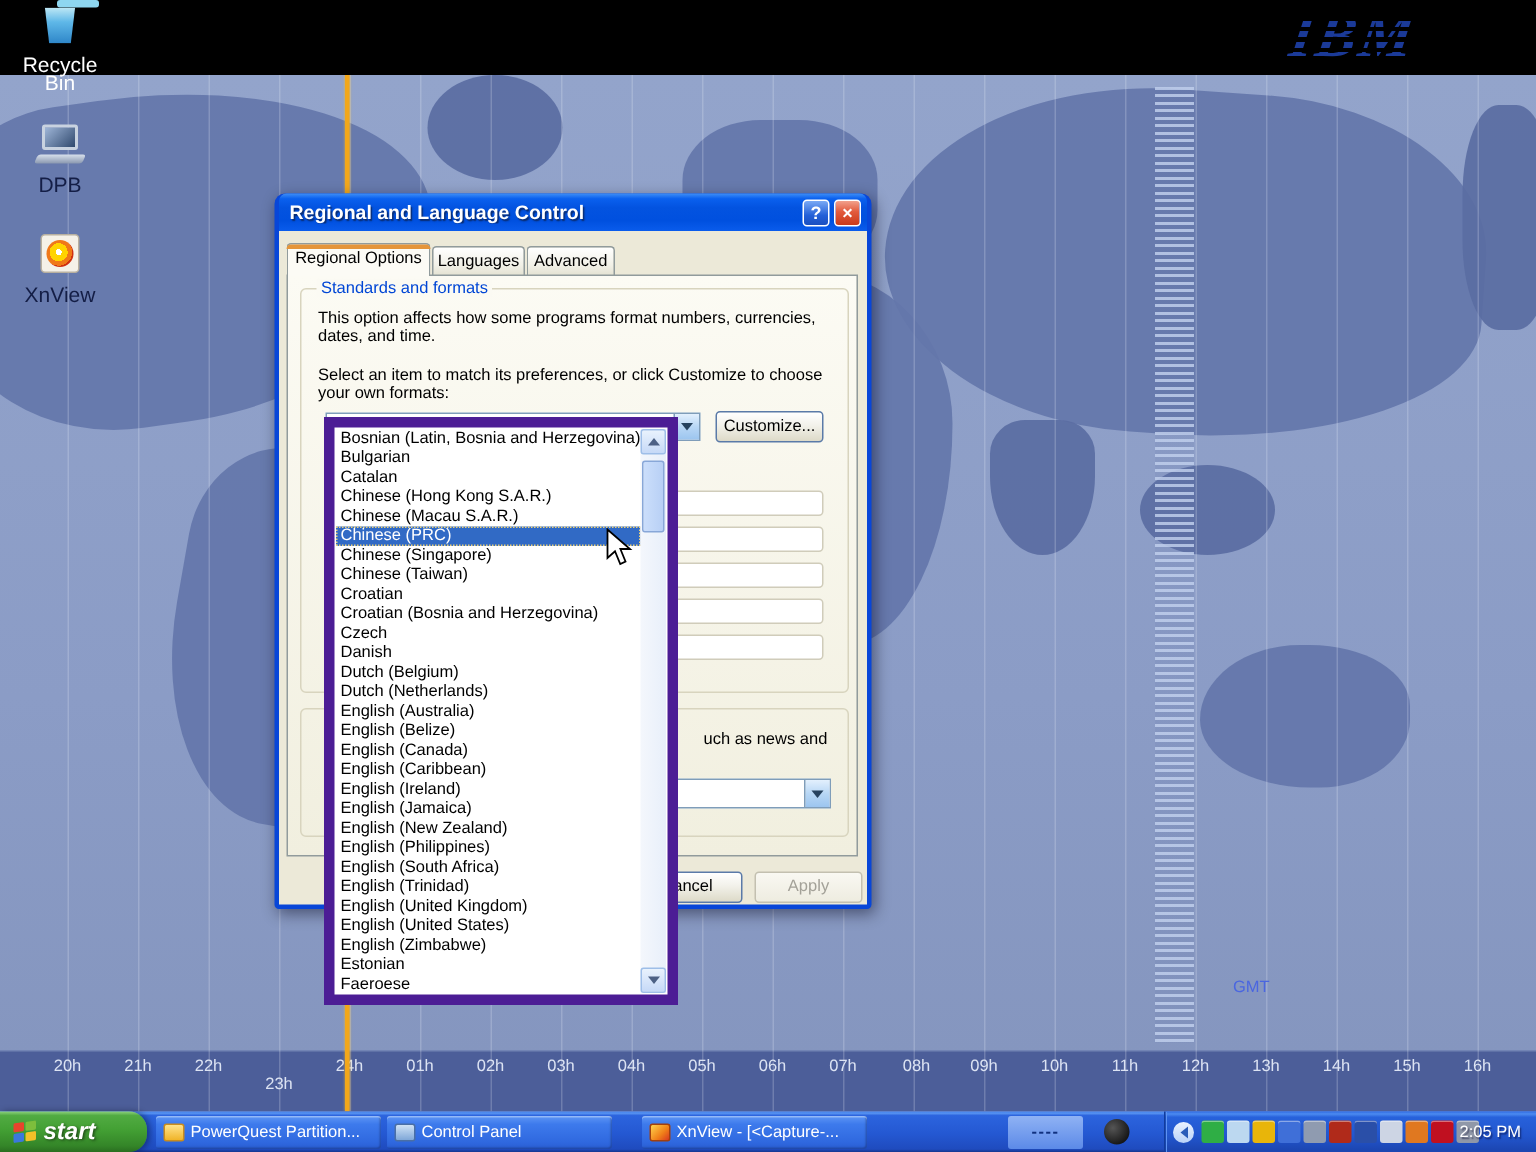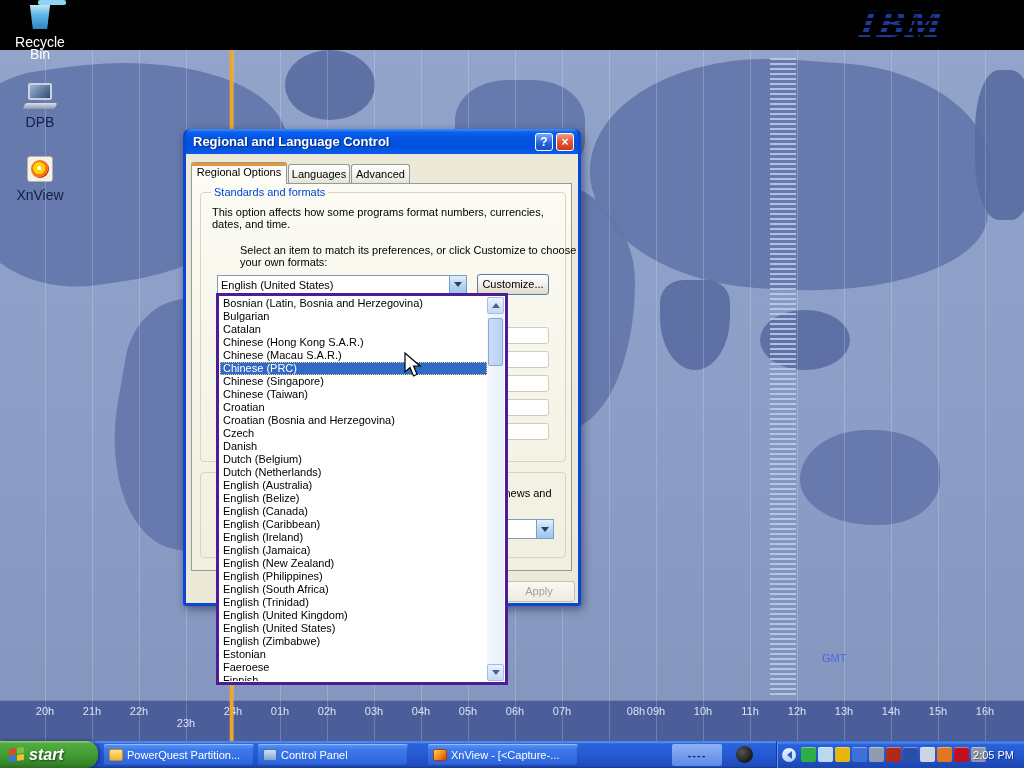--- a/index.html
+++ b/index.html
@@ -63,21 +63,21 @@
   .main-combo { left:25px; top:91px; width:250px; height:19px; }
   .loc-combo { left:140px; top:335px; width:222px; height:20px; }
   .btn { position:absolute; height:21px; background:linear-gradient(180deg,#FFFFFF,#F2F1EA 45%,#DDDAC8); border:1px solid #5A7AA8; border-radius:3px; font-size:11px; color:#000; text-align:center; line-height:19px; }
   .btn.disabled { border-color:#C3C0B0; color:#A3A198; background:linear-gradient(180deg,#F9F8F2,#EEECE0); }
   .customize-btn { left:285px; top:90px; width:72px; }
   .cancel-btn { left:235px; top:427px; width:74px; }
   .apply-btn { left:317px; top:427px; width:72px; }
   .samplebox { position:absolute; left:59px; width:298px; height:17px; background:#fff; border:1px solid #D0CCBA; border-radius:3px; }
 
   
-  .list { position:absolute; left:216px; top:293px; width:292px; height:392px; background:#fff; border:3px solid #4c1d95; z-index:30; }
+  .list { position:absolute; left:216px; top:278px; width:236px; height:392px; background:#fff; border:7px solid #4c1d95; z-index:30; }
   .list-items { position:absolute; left:1px; top:1px; right:18px; bottom:1px; overflow:hidden; }
   .li { height:13px; line-height:13px; font-size:11px; padding-left:3px; white-space:nowrap; color:#000; }
   .li.sel { background:#316AC5; color:#fff; outline:1px dotted #EDD27A; outline-offset:-1px; }
   .scrollbar { position:absolute; top:1px; right:1px; width:17px; bottom:1px; background:linear-gradient(90deg,#F4F7FC,#E8EFFA); }
   .sb-btn { position:absolute; left:0; width:17px; height:17px; background:linear-gradient(180deg,#E9F2FD,#C6D9F7); border:1px solid #9EBEE8; border-radius:2px; display:flex; align-items:center; justify-content:center; }
   .sb-btn.up { top:0; }
   .sb-btn.down { bottom:0; }
   .tri-up-s { width:0; height:0; border-left:4px solid transparent; border-right:4px solid transparent; border-bottom:5px solid #4D6185; }
   .tri-dn-s { width:0; height:0; border-left:4px solid transparent; border-right:4px solid transparent; border-top:5px solid #4D6185; }
   .sb-thumb { position:absolute; left:1px; right:1px; top:21px; height:48px; background:linear-gradient(90deg,#CBDEFB,#B8D0F5); border:1px solid #88A7D8; border-radius:2px; }
@@ -145,21 +145,21 @@
         <div class="hourlab" style="left: 360px;">03h</div>
         <div class="tzline" style="left: 421px;"></div>
         <div class="hourlab" style="left: 407px;">04h</div>
         <div class="tzline" style="left: 468px;"></div>
         <div class="hourlab" style="left: 454px;">05h</div>
         <div class="tzline" style="left: 515px;"></div>
         <div class="hourlab" style="left: 501px;">06h</div>
         <div class="tzline" style="left: 562px;"></div>
         <div class="hourlab" style="left: 548px;">07h</div>
         <div class="tzline" style="left: 609px;"></div>
-        <div class="hourlab" style="left: 622px;">08h</div>
+        <div class="hourlab" style="left: 597px;">08h</div>
         <div class="tzline" style="left: 656px;"></div>
         <div class="hourlab" style="left: 642px;">09h</div>
         <div class="tzline" style="left: 703px;"></div>
         <div class="hourlab" style="left: 689px;">10h</div>
         <div class="tzline" style="left: 750px;"></div>
         <div class="hourlab" style="left: 736px;">11h</div>
         <div class="tzline" style="left: 797px;"></div>
         <div class="hourlab" style="left: 783px;">12h</div>
         <div class="tzline" style="left: 844px;"></div>
         <div class="hourlab" style="left: 830px;">13h</div>
@@ -202,21 +202,21 @@
     <div class="dlg-body">
       <div class="tab t1 active">Regional Options</div>
       <div class="tab t2">Languages</div>
       <div class="tab t3">Advanced</div>
 
       <div class="page">
         <div class="groupbox gb1">
           <span class="gb-caption">Standards and formats</span>
         </div>
         <div class="gtext" style="left:20px; top:22px; width:342px;">This option affects how some programs format numbers, currencies, dates, and time.</div>
-        <div class="gtext" style="left:20px; top:60px; width:352px;margin-left:28px;">Select an item to match its preferences, or click Customize to choose your own formats:</div>
+        <div class="gtext" style="left:20px; top:60px; width:352px;">Select an item to match its preferences, or click Customize to choose your own formats:</div>
 
         <div class="combo main-combo">
           <span class="combo-value">English (United States)</span>
           <span class="combo-btn">
               <i class="tri-dn"></i>
             </span>
         </div>
         <div class="btn customize-btn">Customize...</div>
 
         <div class="samplebox" style="top:143px;"></div>

